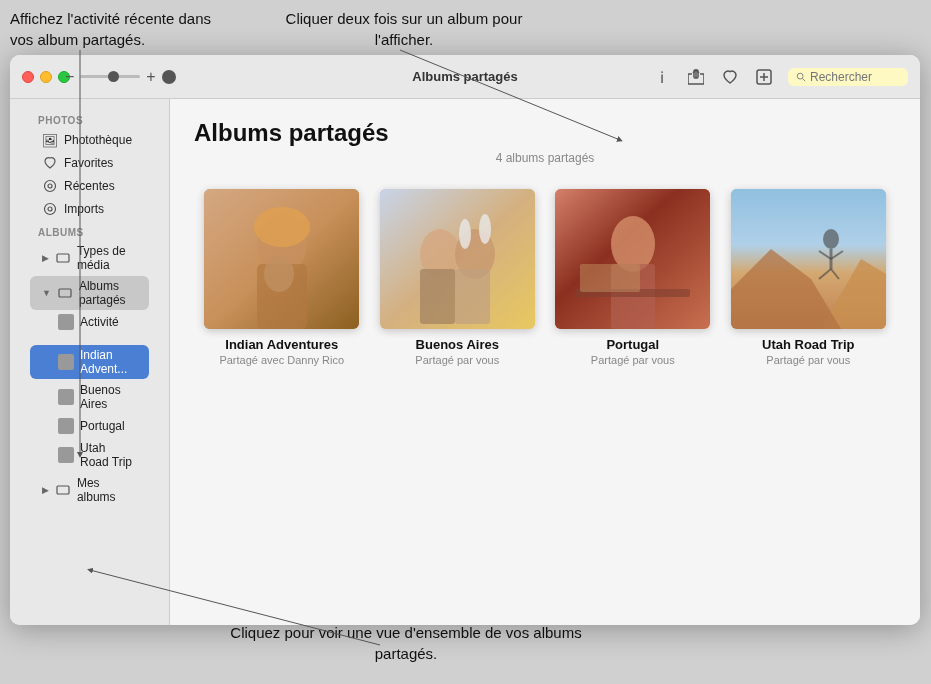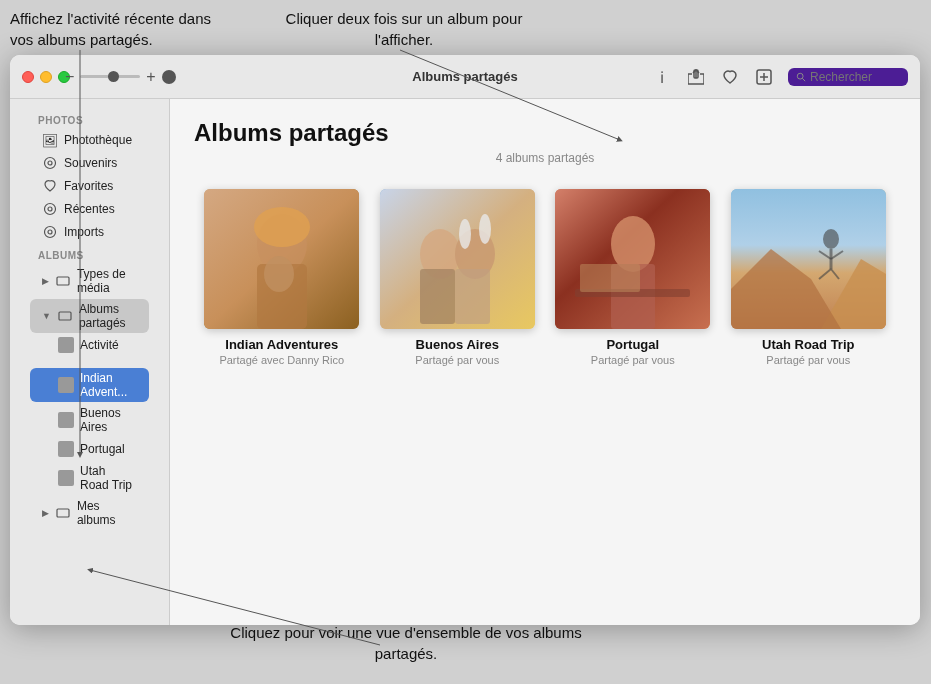--- a/index.html
+++ b/index.html
@@ -139,21 +139,21 @@
       align-items: center;
       justify-content: center;
       cursor: pointer;
       color: #555;
       font-size: 16px;
     }
 
     .search-box {
       display: flex;
       align-items: center;
-      background: #4c1d95;
+      background: #fef9c3;
       border-radius: 6px;
       padding: 2px 8px;
       gap: 4px;
       width: 120px;
     }
     .search-box input {
       background: transparent;
       border: none;
       outline: none;
       font-size: 12px;
@@ -299,21 +299,21 @@
     .tb-buenos { background: linear-gradient(135deg, #8ab0c8 40%, #d4a070 100%); }
     .tb-portugal { background: linear-gradient(135deg, #c86050 40%, #8B3020 100%); }
     .tb-utah { background: linear-gradient(135deg, #80b0d0 40%, #c8a060 100%); }
     .tb-activity { background: linear-gradient(135deg, #a0a0a0 40%, #707070 100%); }
   </style>
 </head>
 <body>
 
 <div class="annotation annotation-tl">
   <span>Affichez l'activité récente
-dans vos albums partagés.</span>
+dans vos album partagés.</span>
 </div>
 
 <div class="annotation annotation-tc">
   <span>Cliquer deux fois sur un
 album pour l'afficher.</span>
 </div>
 
 <div class="annotation annotation-bottom">
   <span>Cliquez pour voir une vue d'ensemble
 de vos albums partagés.</span>
@@ -376,29 +376,20 @@
   </div>
 
   <div class="content-area">
 
     <div class="sidebar">
       <div class="sidebar-section-label">Photos</div>
 
       <div class="sidebar-item">
         <span class="sidebar-icon">🖼</span>
         <span>Photothèque</span>
-      </div>
-      <div class="sidebar-item">
-        <span class="sidebar-icon">
-          <svg width="14" height="14" viewBox="0 0 14 14">
-              <circle cx="7" cy="7" r="5.5" fill="none" stroke="#555" stroke-width="1.2"></circle>
-              <circle cx="7" cy="7" r="2" fill="none" stroke="#555" stroke-width="1.2"></circle>
-            </svg>
-        </span>
-        <span>Souvenirs</span>
       </div>
       <div class="sidebar-item">
         <span class="sidebar-icon">
           <svg width="14" height="14" viewBox="0 0 14 14">
               <path d="M7 12s-5-3.6-5-7a3.5 3.5 0 0 1 5-3.04A3.5 3.5 0 0 1 12 5c0 3.4-5 7-5 7z" fill="none" stroke="#555" stroke-width="1.2"></path>
             </svg>
         </span>
         <span>Favorites</span>
       </div>
       <div class="sidebar-item">

